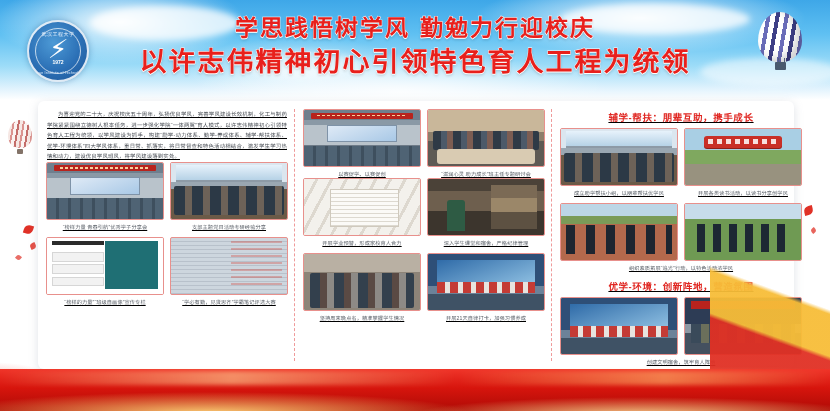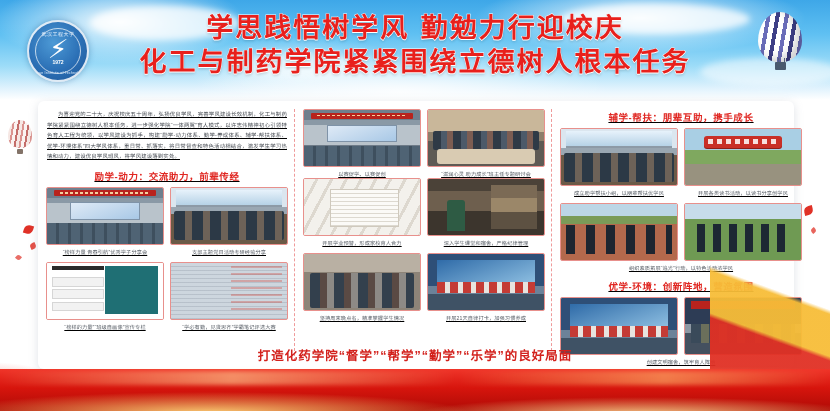--- a/index.html
+++ b/index.html
@@ -105,21 +105,21 @@
   .title-main, .title-sub {
     font-family: "DejaVu Sans", "Liberation Sans", sans-serif;
     font-weight: bold;
     color: #e8201c;
     -webkit-text-stroke: 0.9px #ffffff;
     paint-order: stroke fill;
     text-shadow: 0 1px 0 #fff, 0 2px 3px rgba(0,0,0,.18);
     letter-spacing: 2px;
     white-space: nowrap;
   }
-  .title-main { font-size: 27px; line-height: 32px; }
+  .title-main { font-size: 23px; line-height: 32px; }
   .title-sub  { font-size: 27px; line-height: 34px; margin-top: 1px; }
 
   
   .panel {
     position: absolute; left: 38px; top: 101px;
     width: 756px; height: 268px;
     background: #ffffff;
     border-radius: 6px;
     box-shadow: 0 2px 10px rgba(140,150,170,.28);
   }
@@ -385,21 +385,21 @@
     <div class="balloon-hdr">
       <div class="env"></div>
       <div class="rope" style="left:20px;"></div>
       <div class="rope" style="left:26px;"></div>
       <div class="basket"></div>
     </div>
   </div>
 
   <div class="title-wrap">
     <div class="title-main">学思践悟树学风 勤勉力行迎校庆</div>
-    <div class="title-sub">化工与制药学院紧紧围绕立德树人根本任务</div>
+    <div class="title-sub">以许志伟精神初心引领特色育人工程为统领</div>
   </div>
 
   <div class="balloon-sm">
     <div class="env"></div>
     <div class="basket"></div>
   </div>
 
   <div class="petal" style="left:24px;  top:225px; width:9px;  height:9px;  transform:rotate(18deg);"></div>
   <div class="petal" style="left:30px;  top:243px; width:6px;  height:6px;  transform:rotate(-26deg); opacity:.85;"></div>
   <div class="petal" style="left:16px;  top:255px; width:5px;  height:5px;  transform:rotate(40deg); opacity:.7;"></div>
@@ -407,21 +407,20 @@
   <div class="petal" style="left:794px; top:222px; width:6px;  height:6px;  transform:rotate(34deg); opacity:.85;"></div>
   <div class="petal" style="left:811px; top:228px; width:5px;  height:5px;  transform:rotate(-40deg); opacity:.75;"></div>
 
   <div class="panel">
     <div class="vsep" id="vsep1"></div>
     <div class="vsep" id="vsep2"></div>
 
     <div class="col" id="col1">
       <div class="intro">为喜迎党的二十大，庆祝校庆五十周年，弘扬优良学风，完善学风建设长效机制，化工与制药学院紧紧围绕立德树人根本任务，进一步强化学院“一体两翼”育人模式，以许志伟精神初心引领特色育人工程为统领，以学风建设为抓手，构建“励学-动力体系、勤学-养成体系、辅学-帮扶体系、优学-环境体系”四大学风体系，重日常、抓落实，将日常督查和特色活动相结合，激发学生学习热情和动力，建设优良学风班风，将学风建设落到实处。</div>
 
-      <div class="section-title">励学-动力：交流助力，前辈传经</div>
       <div class="photo-row">
         <div class="photo-cell">
           <div class="photo">
             <div class="sc-hall">
               <div class="cap-banner"></div>
               <div class="screen"></div>
               <div class="seats"></div>
             </div>
           </div>
           <div class="caption">“榜样力量 青春引航”优秀学子分享会</div>
@@ -579,16 +578,15 @@
             </div>
           </div>
         </div>
       </div>
       <div class="caption" style="margin-top:3px;">创建文明宿舍，筑牢育人阵地</div>
     </div>
   </div>
 
   <div class="corner-ribbon-l"></div>
   <div class="corner-ribbon-r"></div>
-  <div class="footer-slogan">打造化药学院“督学”“帮学”“勤学”“乐学”的良好局面</div>
   <div class="bottom-band"></div>
 
 </div>
 
 </body></html>

